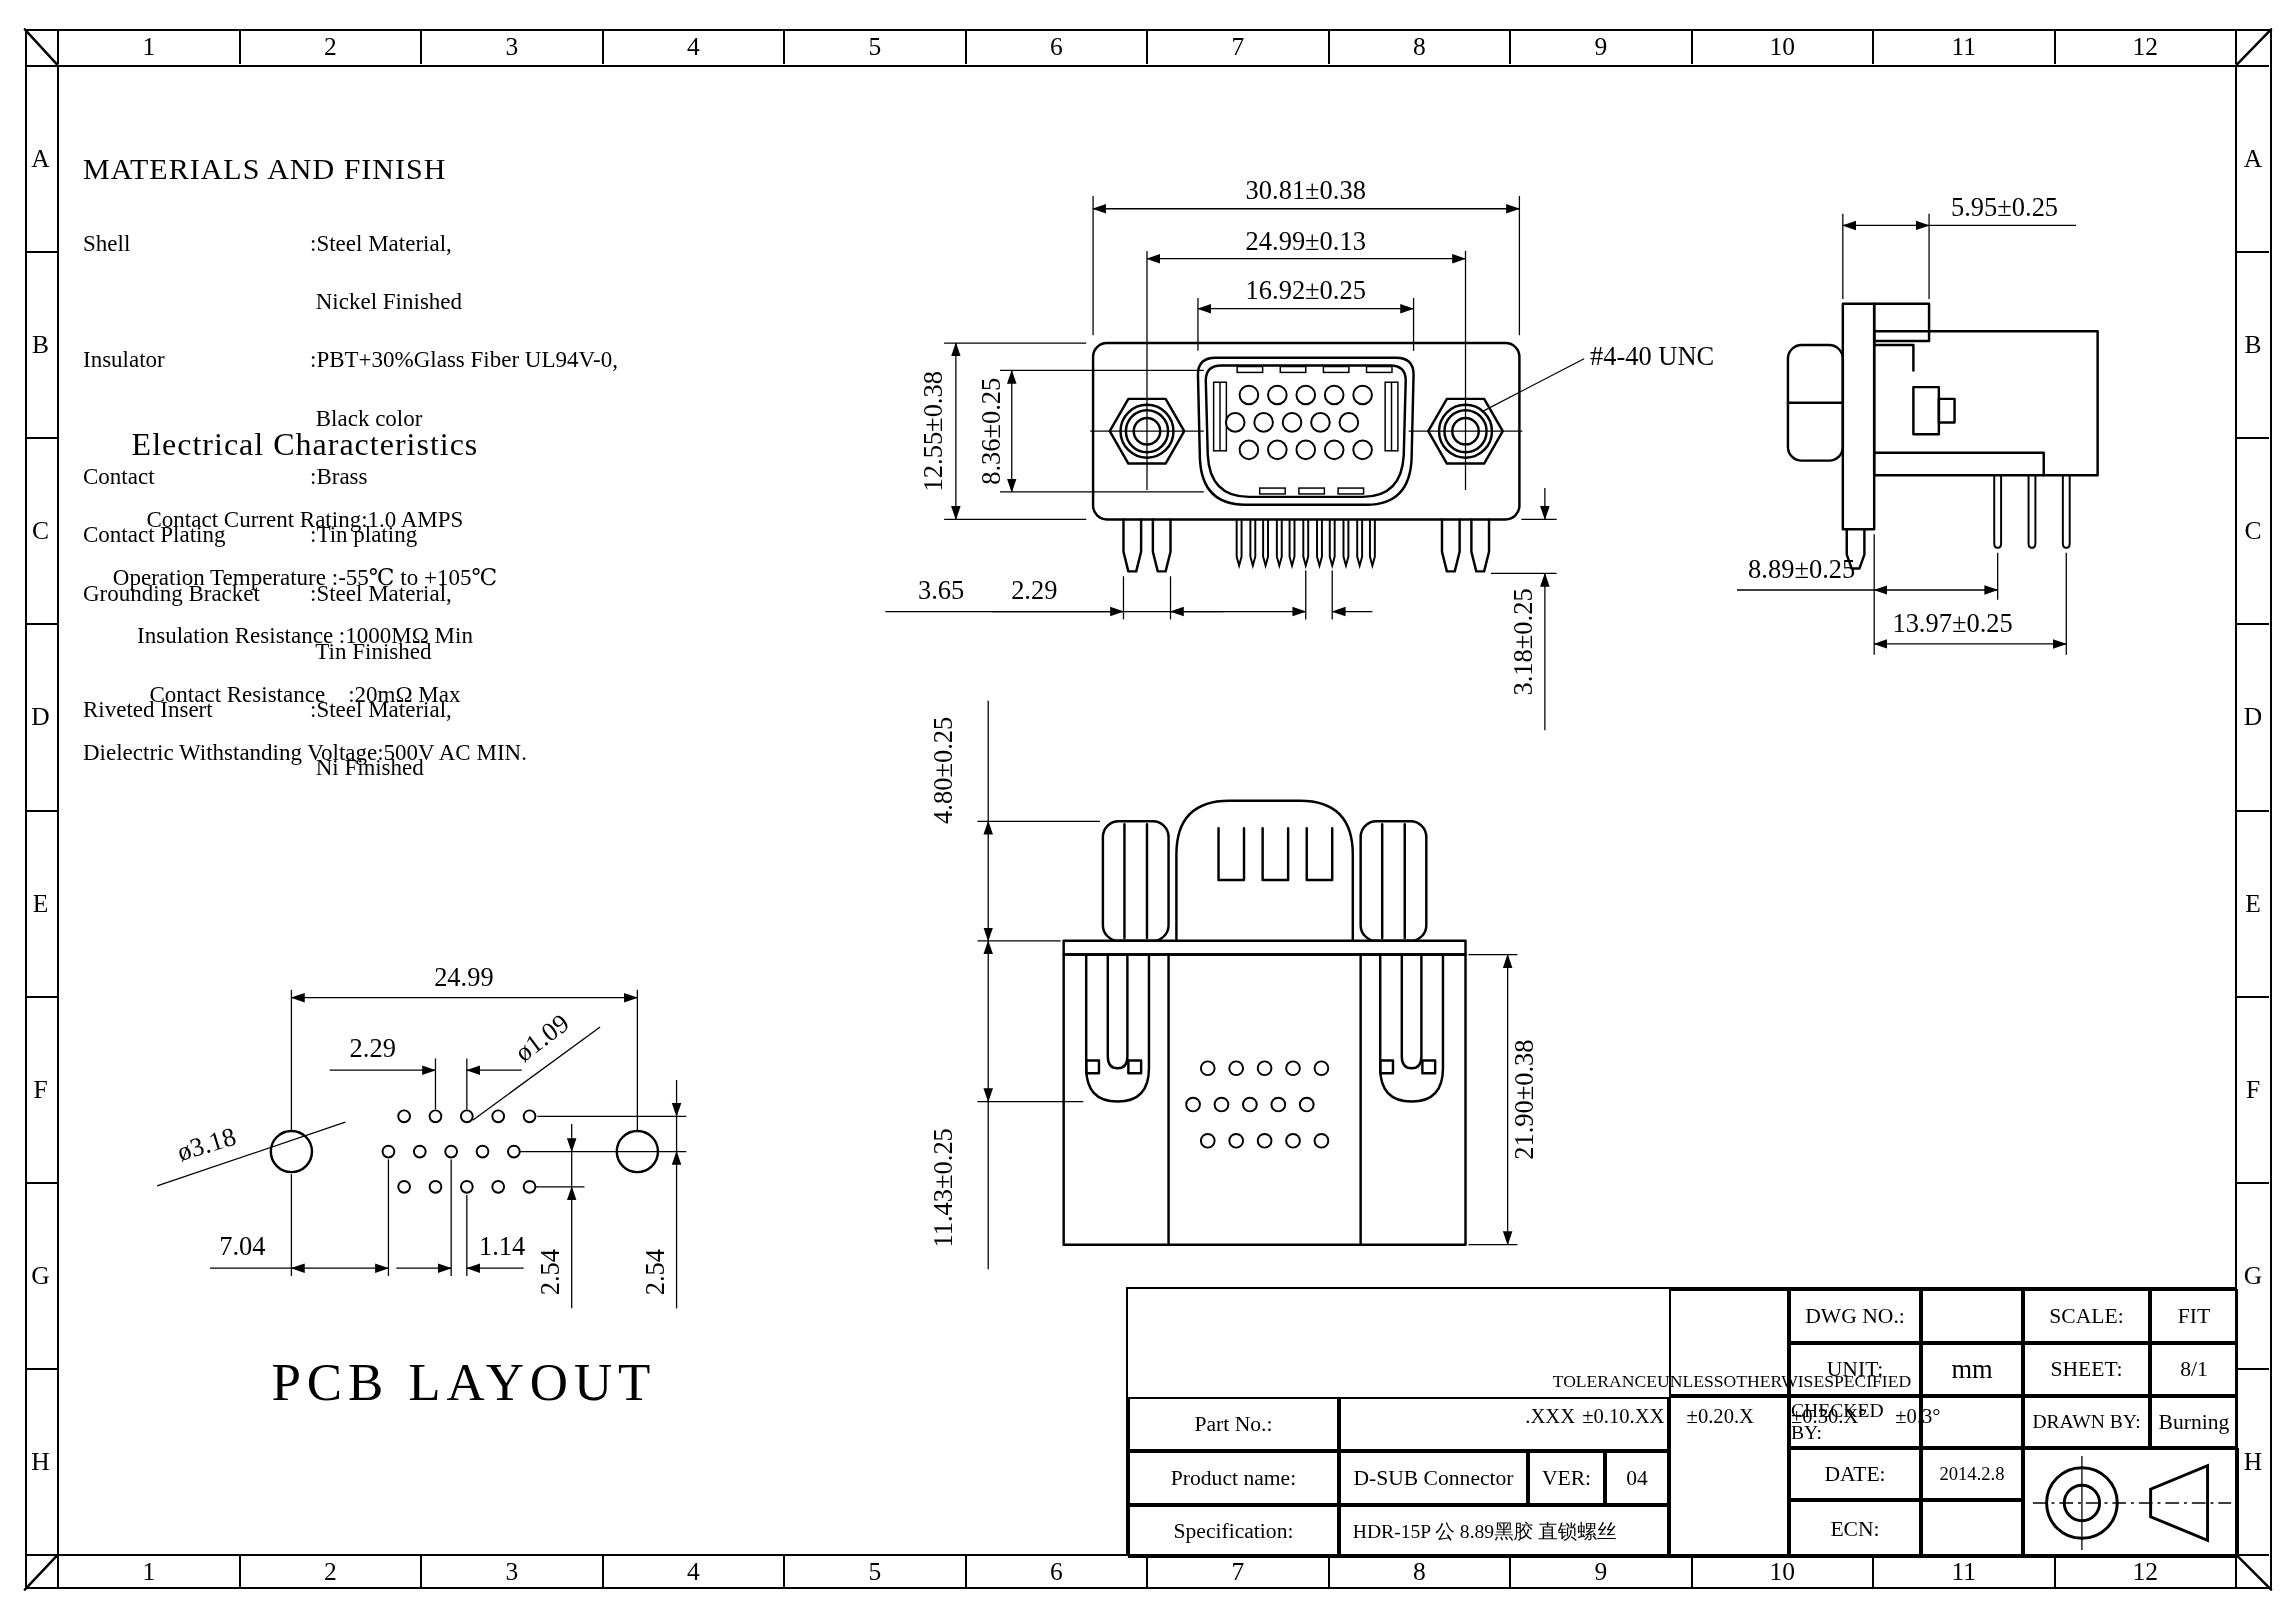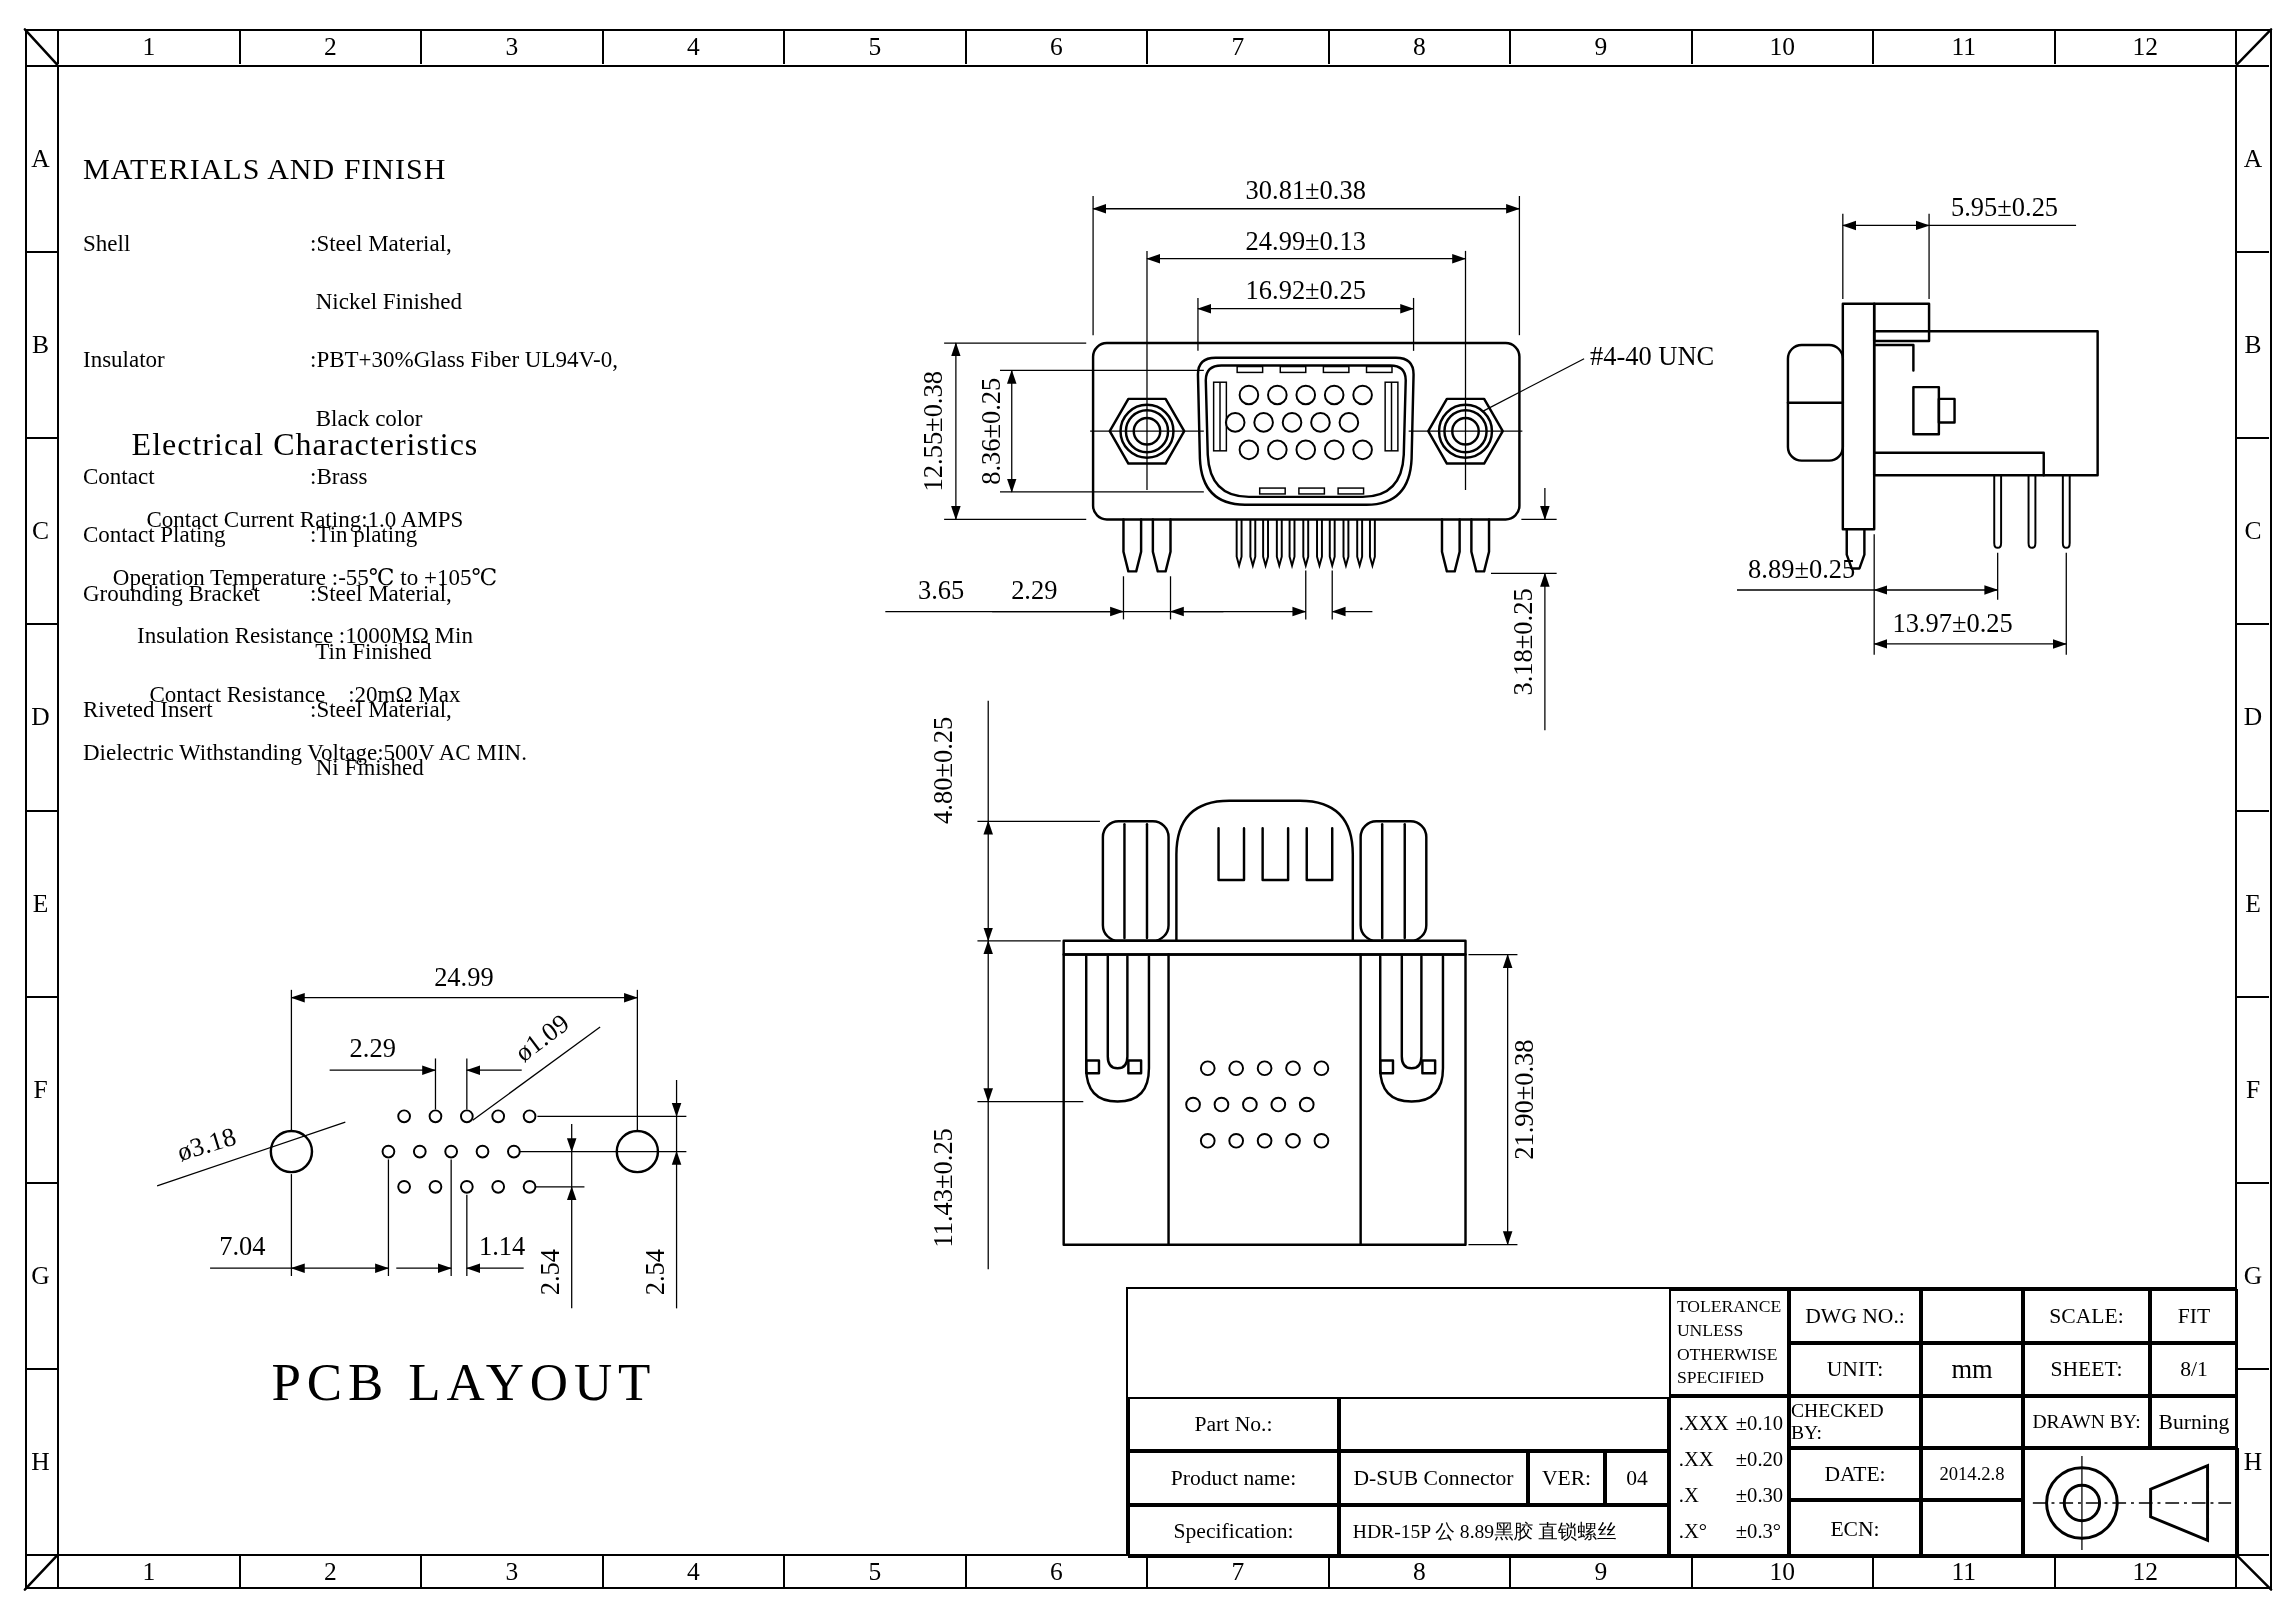--- a/index.html
+++ b/index.html
@@ -33,22 +33,22 @@
   .h{stroke:#000;stroke-width:2;fill:none;}
   .t{stroke:#000;stroke-width:1.3;fill:none;}
   .dim{font-size:27px;fill:#000;stroke:none;text-anchor:middle;font-family:"Liberation Serif","DejaVu Serif",serif;}
   .pcbt{font-size:54px;letter-spacing:6px;}
   
   .tblock{position:absolute;left:1126px;top:1287px;width:1111px;height:269px;border:2.9px solid #000;box-sizing:border-box;}
   .tb{position:absolute;border:2px solid #000;box-sizing:border-box;display:flex;
       align-items:center;justify-content:center;font-size:21.6px;}
   .tb.left{justify-content:flex-start;padding-left:11.8px;font-family:Liberation Serif, serif;}
   .company{font-size:41px;letter-spacing:2.9px;}
-  .tolhead{flex-direction:column;font-size:17.6px;line-height:1.35;align-items:flex-start;padding-left:5.9px;}
-  .tolvals{flex-direction:column;justify-content:center;align-items:flex-start;padding-left:7.8px;font-size:20.6px;line-height:1.75;}
+  .tolhead{flex-direction:row;font-size:17.6px;line-height:1.35;align-items:flex-end;padding-left:5.9px;}
+  .tolvals{flex-direction:row;justify-content:center;align-items:flex-start;padding-left:7.8px;font-size:20.6px;line-height:1.75;}
   .tolrow{display:flex;white-space:pre;}
   .tolrow .tk{width:57px;}
 </style>
 </head>
 <body>
 
 <div class="sheet">
 
   <div class="frame-outer"></div>
   <div class="frame-inner"></div>

